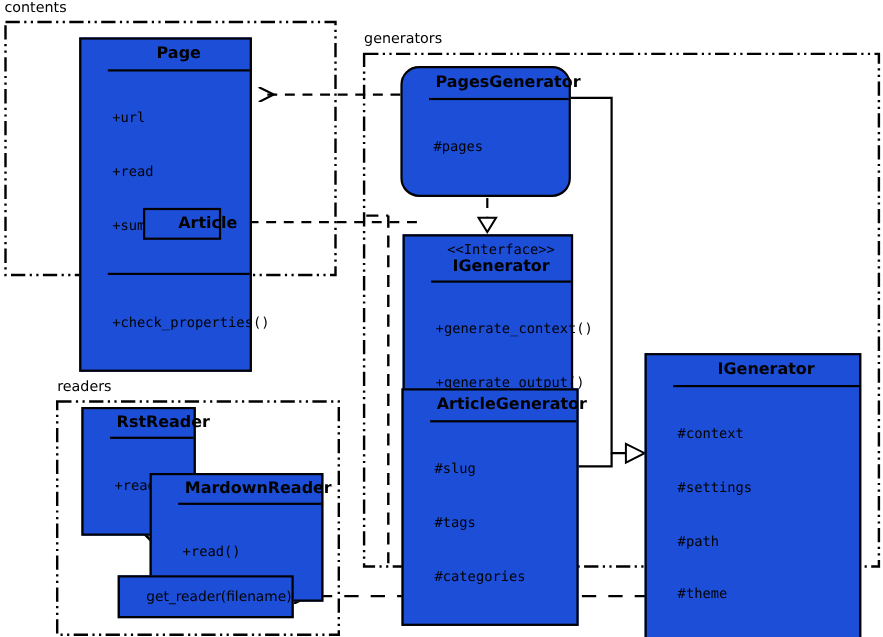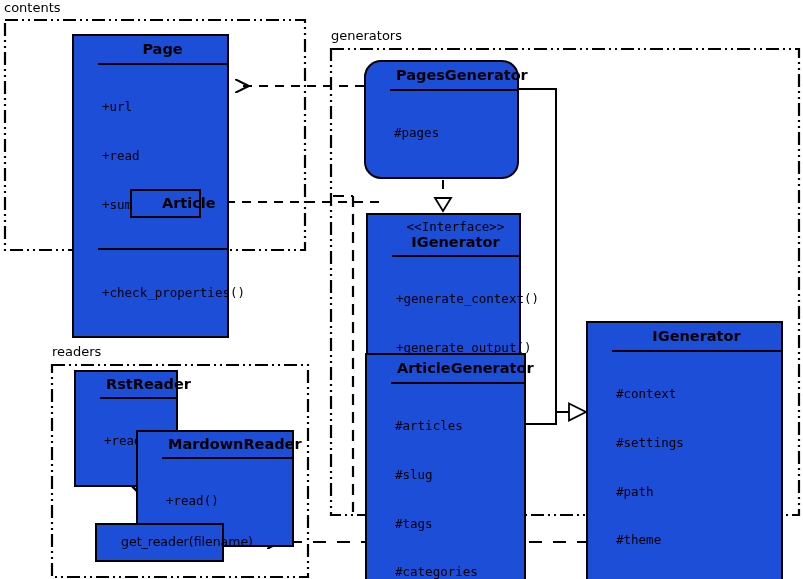--- a/index.html
+++ b/index.html
@@ -191,21 +191,20 @@
     </div>
     <div class="uml-compart uml-sep">
       <div>+generate_context()</div>
       <div>+generate_output()</div>
     </div>
   </div>
 
   <div class="uml-box" style="left:365px; top:353px; width:161px;">
     <div class="uml-title">ArticleGenerator</div>
     <div class="uml-compart uml-sep">
-      <div>#articles</div>
       <div>#slug</div>
       <div>#tags</div>
       <div>#categories</div>
     </div>
 
   </div>
 
   <div class="uml-box" style="left:586px; top:321px; width:197px;">
     <div class="uml-title">IGenerator</div>
     <div class="uml-compart uml-sep">
@@ -226,17 +225,17 @@
     </div>
   </div>
 
   <div class="uml-box" style="left:136px; top:430px; width:158px;">
     <div class="uml-title" style="padding:4px 6px 5px 6px;">MardownReader</div>
     <div class="uml-compart uml-sep">
       <div>+read()</div>
     </div>
   </div>
 
-  <div class="uml-box" style="left:95px; top:523px; width:129px; height:39px;">
+  <div class="uml-box" style="left:107px; top:523px; width:160px; height:39px;">
     <div class="uml-plain">get_reader(filename)</div>
   </div>
 
 </div>
 
 </body></html>

